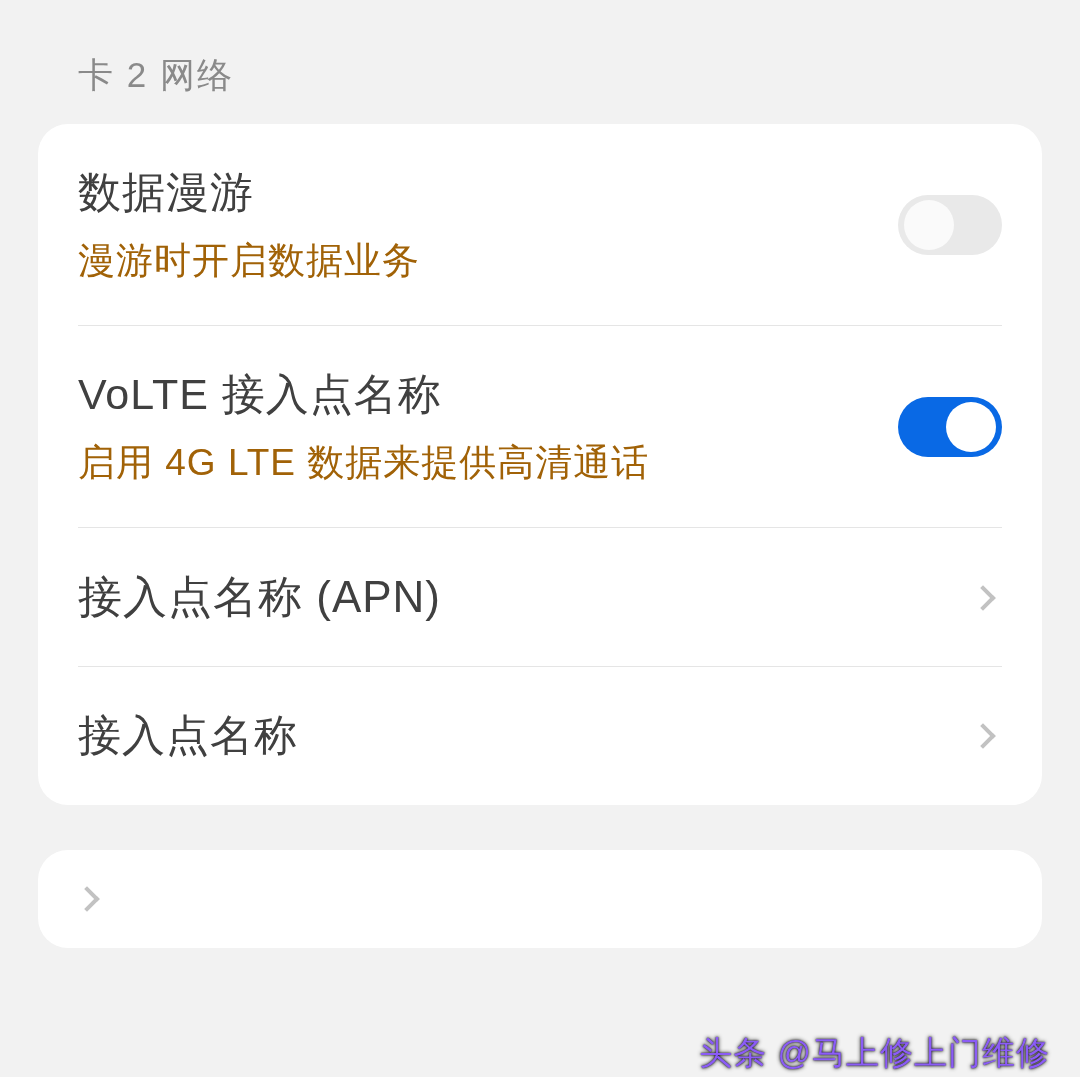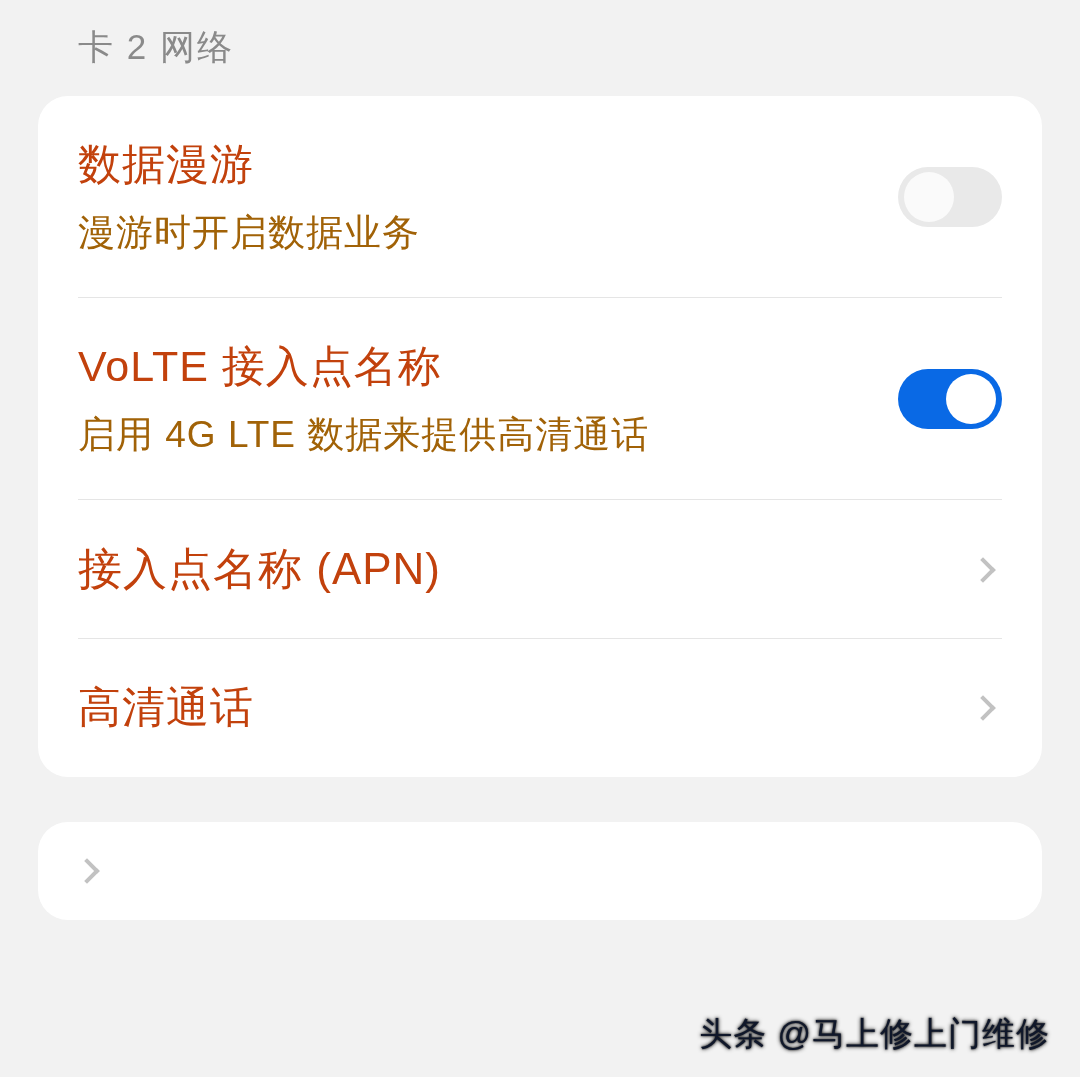--- a/index.html
+++ b/index.html
@@ -12,20 +12,21 @@
       height: 1077px;
       background: #f2f2f2;
       font-family: -apple-system, "PingFang SC", "Helvetica Neue", Arial, sans-serif;
       position: relative;
     }
     .section-header {
       padding: 24px 0 25px 78px;
       font-size: 35px;
       color: #8a8a8a;
       letter-spacing: 2px;
+      margin-top: 28px;
     }
     .card {
       background: #fff;
       margin: 0 38px;
       border-radius: 30px;
       overflow: hidden;
     }
     .card-spacer {
       height: 45px;
     }
@@ -46,21 +47,21 @@
       background: #e5e5e5;
     }
     .row .text-col {
       display: flex;
       flex-direction: column;
       gap: 14px;
       flex: 1;
     }
     .row .title {
       font-size: 43px;
-      color: #c2410c;
+      color: #404040;
       font-weight: 500;
       letter-spacing: 1px;
     }
     .row .sub {
       font-size: 37px;
       color: #a16207;
       letter-spacing: 1px;
     }
     .row.single .title {
       font-size: 44px;
@@ -97,24 +98,24 @@
       width: 18px;
       height: 18px;
       border-top: 4px solid #c2c2c2;
       border-right: 4px solid #c2c2c2;
       transform: rotate(45deg);
       flex-shrink: 0;
       margin-right: 10px;
     }
     .watermark {
       position: absolute;
-      bottom: 20px;
+      bottom: 1px;
       right: 30px;
       font-size: 33px;
-      color: #0f172a;
+      color: #8b5cf6;
       text-shadow: 0 0 4px rgba(0,0,0,0.9), 0 0 2px rgba(0,0,0,0.9);
       letter-spacing: 1px;
     }
   </style>
 </head>
 <body>
 
 <div class="section-header">卡 2 网络</div>
 
 <div class="card">
@@ -141,21 +142,21 @@
 
   <div class="row with-divider single">
     <div class="text-col">
       <div class="title">接入点名称 (APN)</div>
     </div>
     <div class="chevron"></div>
   </div>
 
   <div class="row">
     <div class="text-col">
-      <div class="title">高清通话</div>
+      <div class="title">接入点名称</div>
     </div>
     <div class="chevron"></div>
   </div>
 
 </div>
 
 <div class="card-spacer"></div>
 
 <div class="card">
   <div class="row single">

